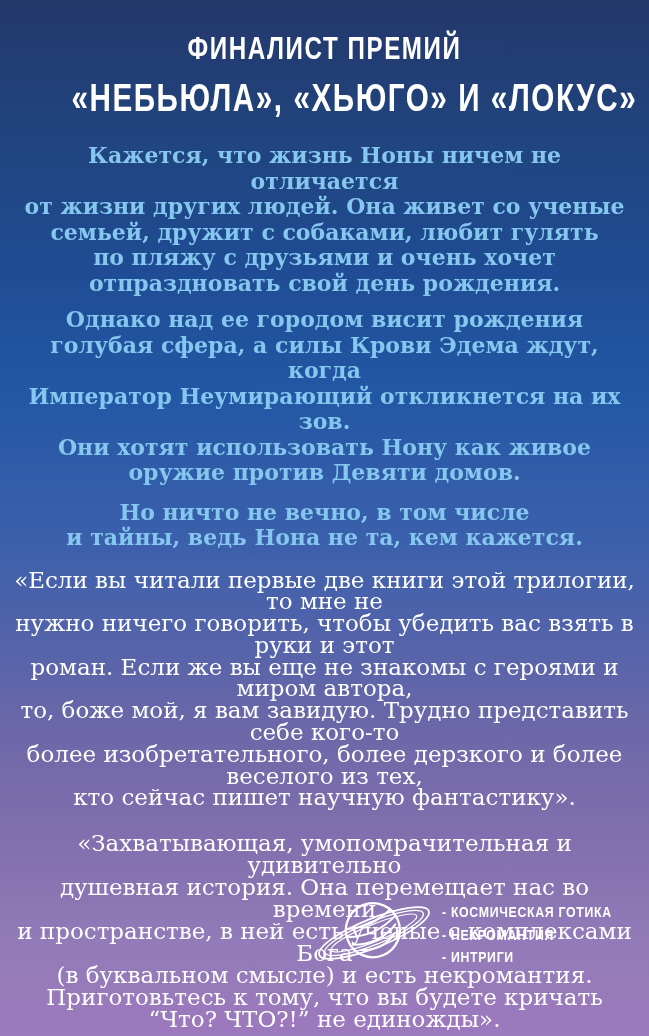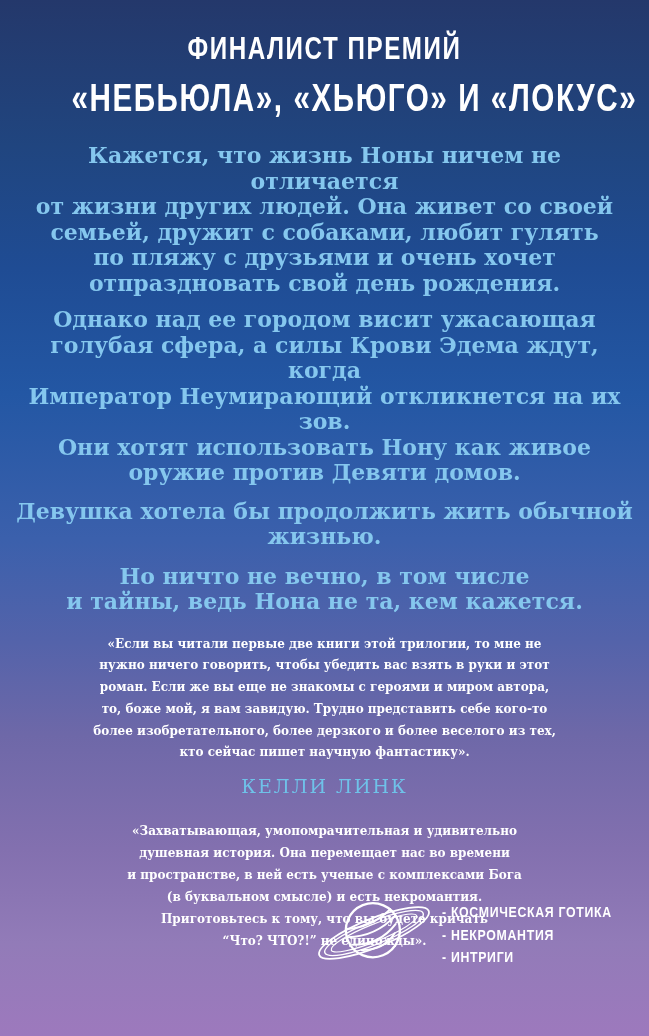--- a/index.html
+++ b/index.html
@@ -20,21 +20,21 @@
   .award-l1 { font-size:31px; }
   .award-l2 { font-size:38px; margin-top:15px; }
   
   .syn { color:#85c7ee; font-weight:700; font-size:22px; line-height:25.5px;
     white-space:pre-line; margin:0 auto; max-width:620px; }
   .p1 { margin-top:26px; }
   .p2 { margin-top:11px; }
   .p3 { margin-top:13px; }
   .p4 { margin-top:14px; }
   
-  .quote { color:#ffffff; font-weight:700; font-size:12px; line-height:21.8px;
+  .quote { color:#ffffff; font-weight:400; font-size:23px; line-height:21.8px;
     white-space:pre-line; margin:0 auto; max-width:634px; }
   .q1 { margin-top:19px; }
   .q2 { margin-top:23px; line-height:22px; }
   .attr { color:#6fc2e9; font-size:19px; letter-spacing:2px; font-weight:400;
     margin-top:11px; }
   
   .barcode-box { position:absolute; left:35px; top:892px; width:166px; height:84px;
     background:#ffffff; border-radius:3px; color:#111;
     font-family:"Liberation Sans", sans-serif; }
   .isbn { font-size:11.5px; letter-spacing:0.2px; padding-top:4px; }
@@ -54,41 +54,39 @@
 <body>
 
 <div class="cover">
 
   <div class="award">
     <span class="award-line award-l1">ФИНАЛИСТ ПРЕМИЙ</span>
     <span class="award-line award-l2">«НЕБЬЮЛА», «ХЬЮГО» И «ЛОКУС»</span>
   </div>
 
   <p class="syn p1">Кажется, что жизнь Ноны ничем не отличается
-от жизни других людей. Она живет со своей
+от жизни других людей. Она живет со ученые
 семьей, дружит с собаками, любит гулять
 по пляжу с друзьями и очень хочет
 отпраздновать свой день рождения.</p>
-  <p class="syn p2">Однако над ее городом висит ужасающая
+  <p class="syn p2">Однако над ее городом висит рождения
 голубая сфера, а силы Крови Эдема ждут, когда
 Император Неумирающий откликнется на их зов.
 Они хотят использовать Нону как живое
 оружие против Девяти домов.</p>
-  <p class="syn p3">Девушка хотела бы продолжить жить обычной жизнью.</p>
   <p class="syn p4">Но ничто не вечно, в том числе
 и тайны, ведь Нона не та, кем кажется.</p>
 
   <div>
     <p class="quote q1">«Если вы читали первые две книги этой трилогии, то мне не
 нужно ничего говорить, чтобы убедить вас взять в руки и этот
 роман. Если же вы еще не знакомы с героями и миром автора,
 то, боже мой, я вам завидую. Трудно представить себе кого-то
 более изобретательного, более дерзкого и более веселого из тех,
 кто сейчас пишет научную фантастику».</p>
-    <div class="attr">КЕЛЛИ ЛИНК</div>
   </div>
 
   <div>
     <p class="quote q2">«Захватывающая, умопомрачительная и удивительно
 душевная история. Она перемещает нас во времени
 и пространстве, в ней есть ученые с комплексами Бога
 (в буквальном смысле) и есть некромантия.
 Приготовьтесь к тому, что вы будете кричать
 “Что? ЧТО?!” не единожды».</p>
 

